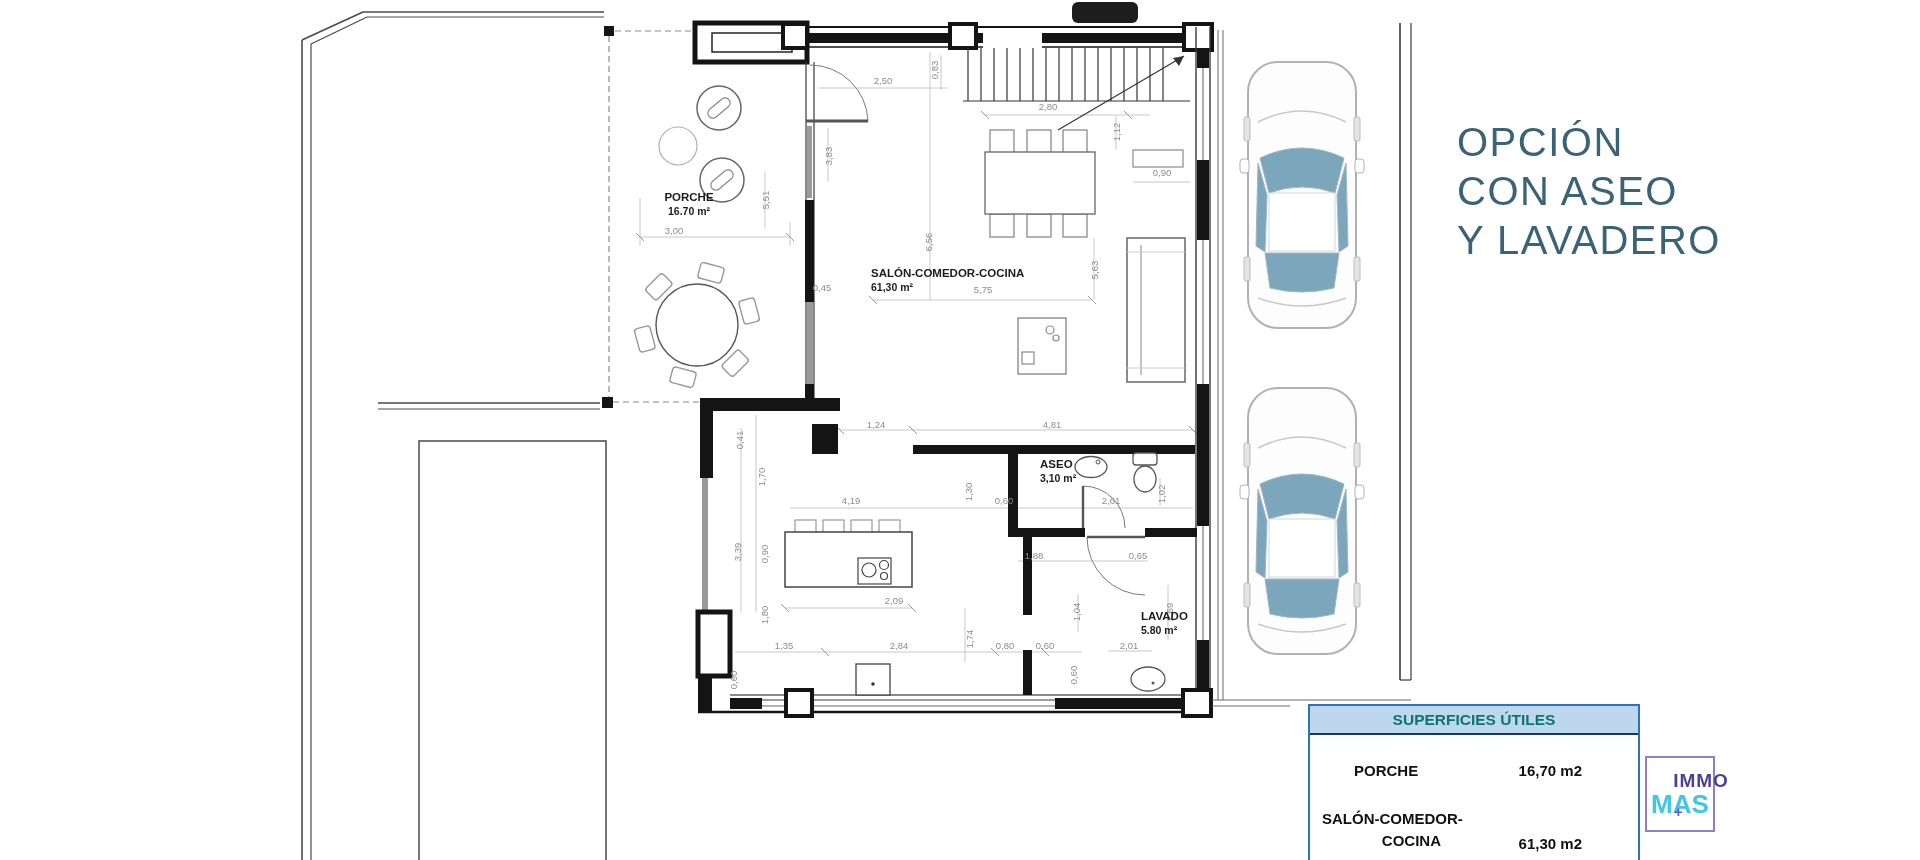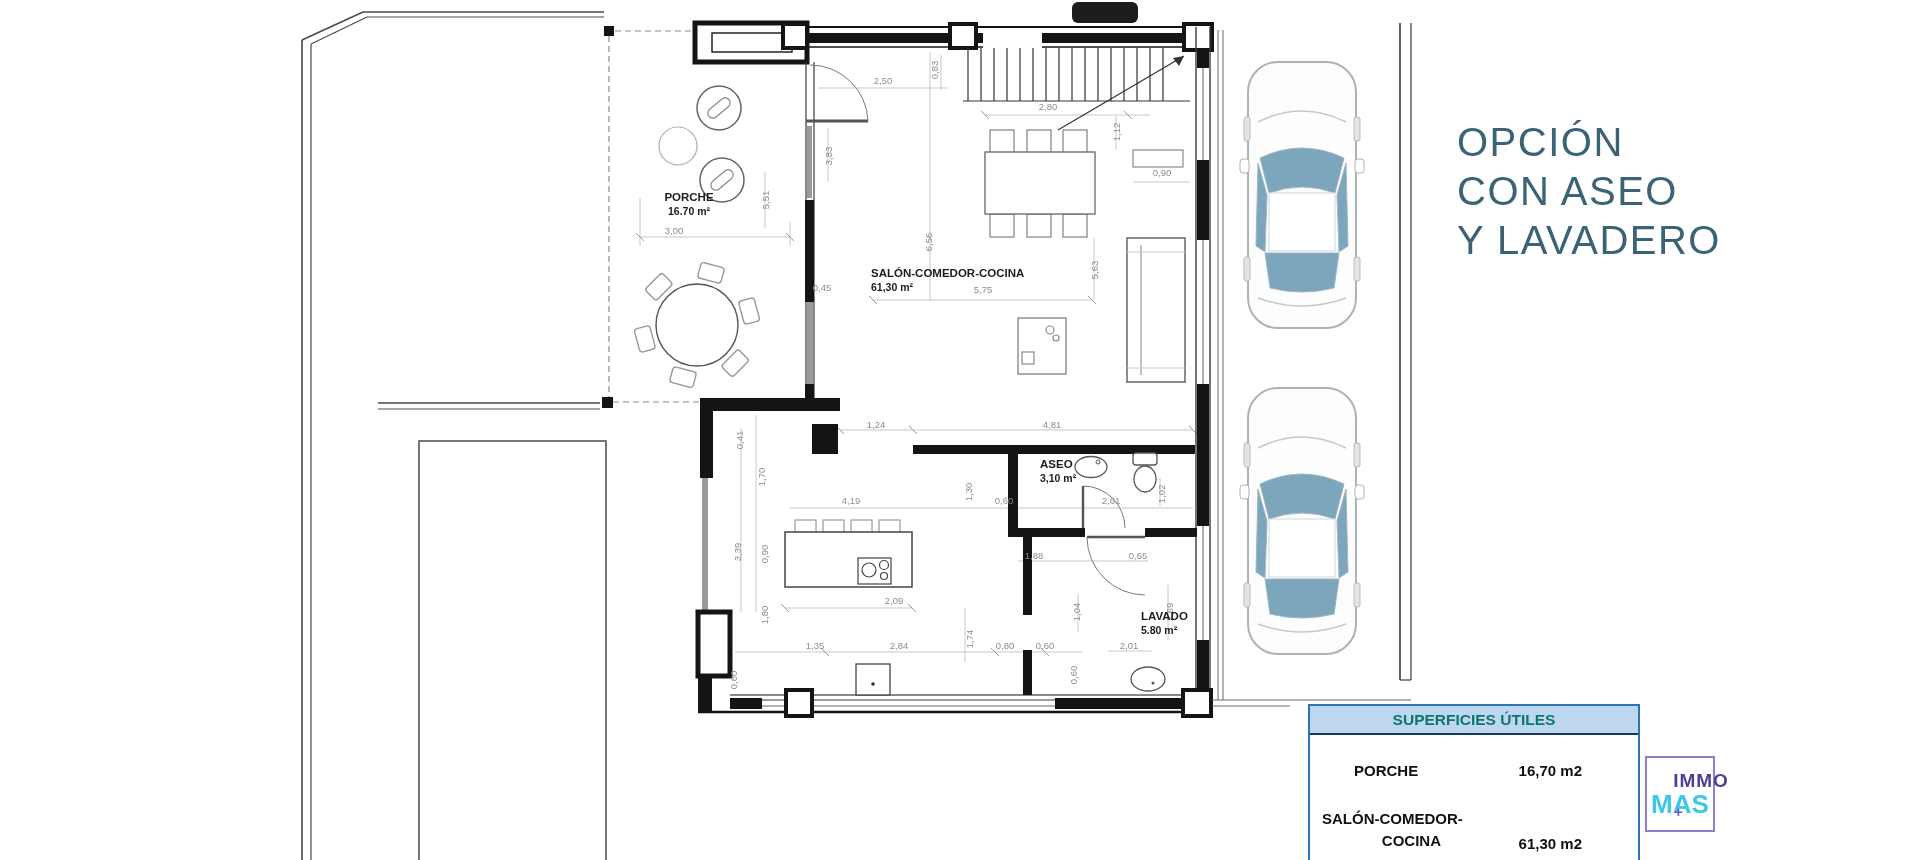--- a/index.html
+++ b/index.html
@@ -338,21 +338,21 @@
       <span class="dim v" style="left: 1161px; top: 494px;">1,02</span>
       <span class="dim v" style="left: 737px; top: 552px;">3,39</span>
       <span class="dim v" style="left: 764px; top: 554px;">0,90</span>
       <span class="dim" style="left: 1034px; top: 555px;">1,88</span>
       <span class="dim" style="left: 1138px; top: 555px;">0,65</span>
       <span class="dim" style="left: 850px; top: 600px; margin-left: 44px;">2,09</span>
       <span class="dim v" style="left: 764px; top: 615px;">1,80</span>
       <span class="dim v" style="left: 1076px; top: 612px;">1,04</span>
       <span class="dim v" style="left: 1169px; top: 612px;">2,69</span>
       <span class="dim v" style="left: 969px; top: 639px;">1,74</span>
-      <span class="dim" style="left: 784px; top: 645px; margin-left: 31px;">1,35</span>
+      <span class="dim" style="left: 784px; top: 645px;">1,35</span>
       <span class="dim" style="left: 899px; top: 645px;">2,84</span>
       <span class="dim" style="left: 1005px; top: 645px;">0,80</span>
       <span class="dim" style="left: 1045px; top: 645px;">0,60</span>
       <span class="dim" style="left: 1129px; top: 645px;">2,01</span>
       <span class="dim v" style="left: 1073px; top: 675px;">0,60</span>
       <span class="dim v" style="left: 733px; top: 680px;">0,60</span>
       <span class="room c" style="left: 689px; top: 190px;">
         <b>PORCHE</b>
         <b>16.70 m²</b>
       </span>

